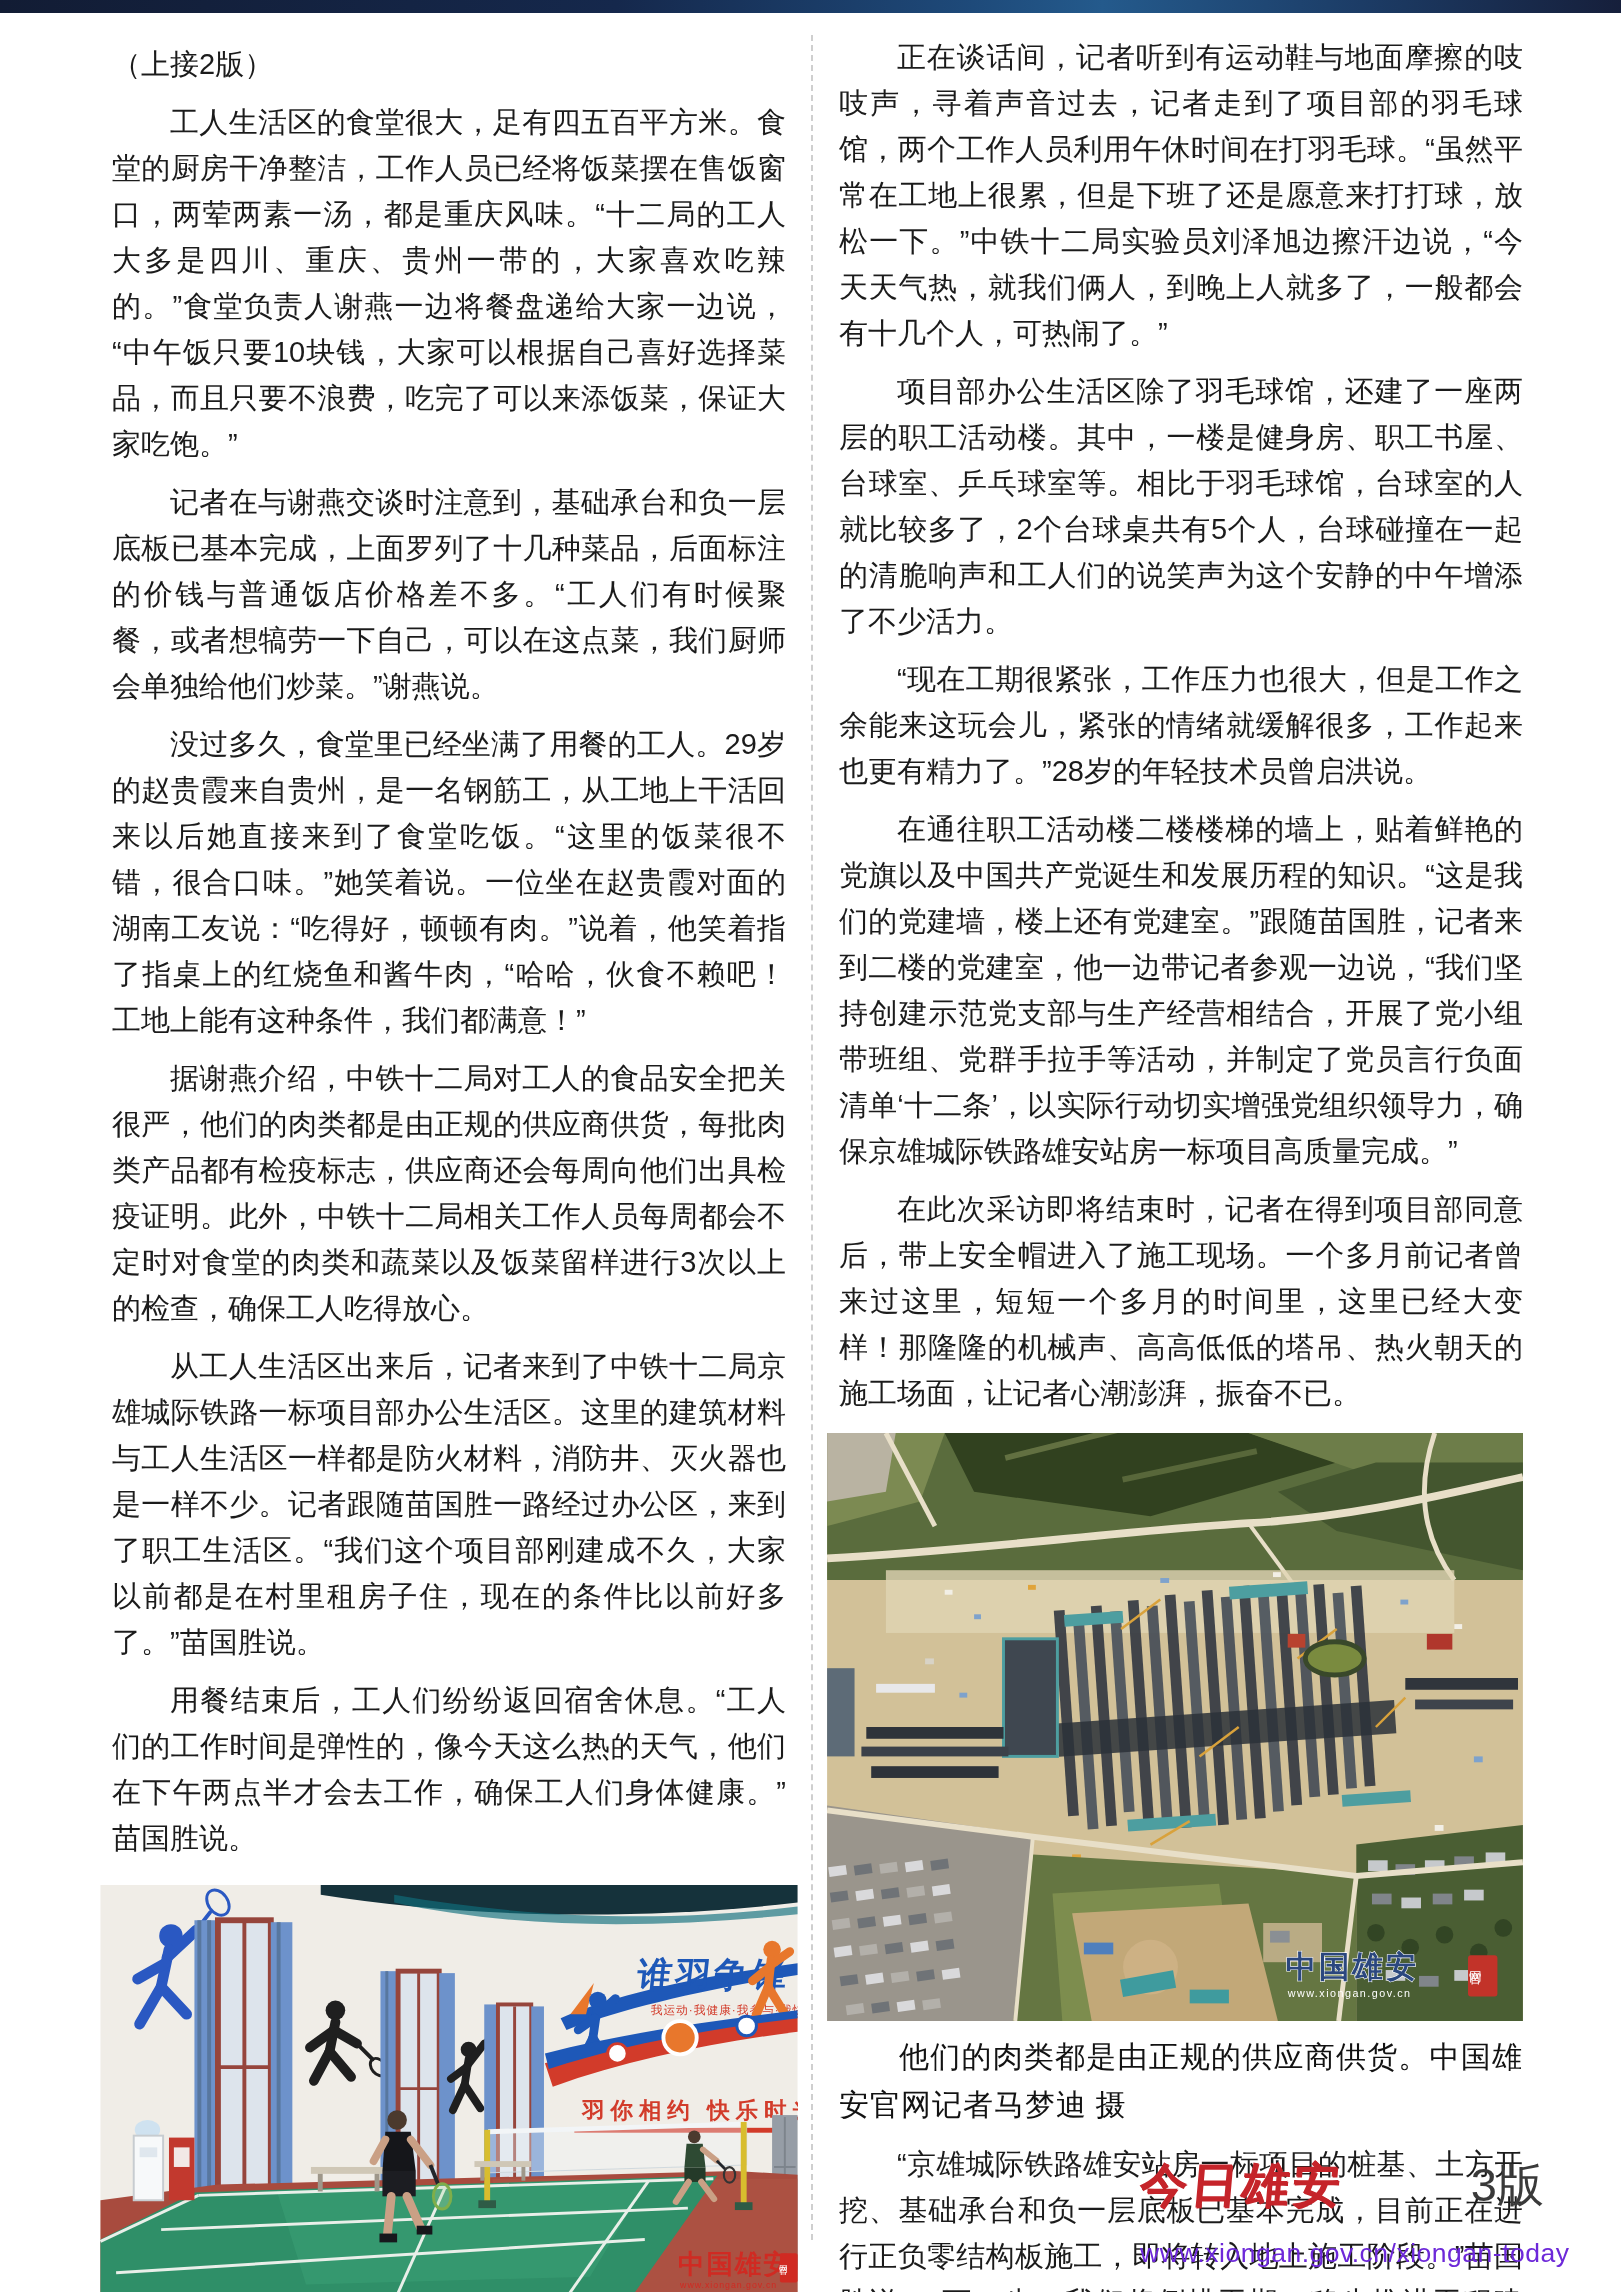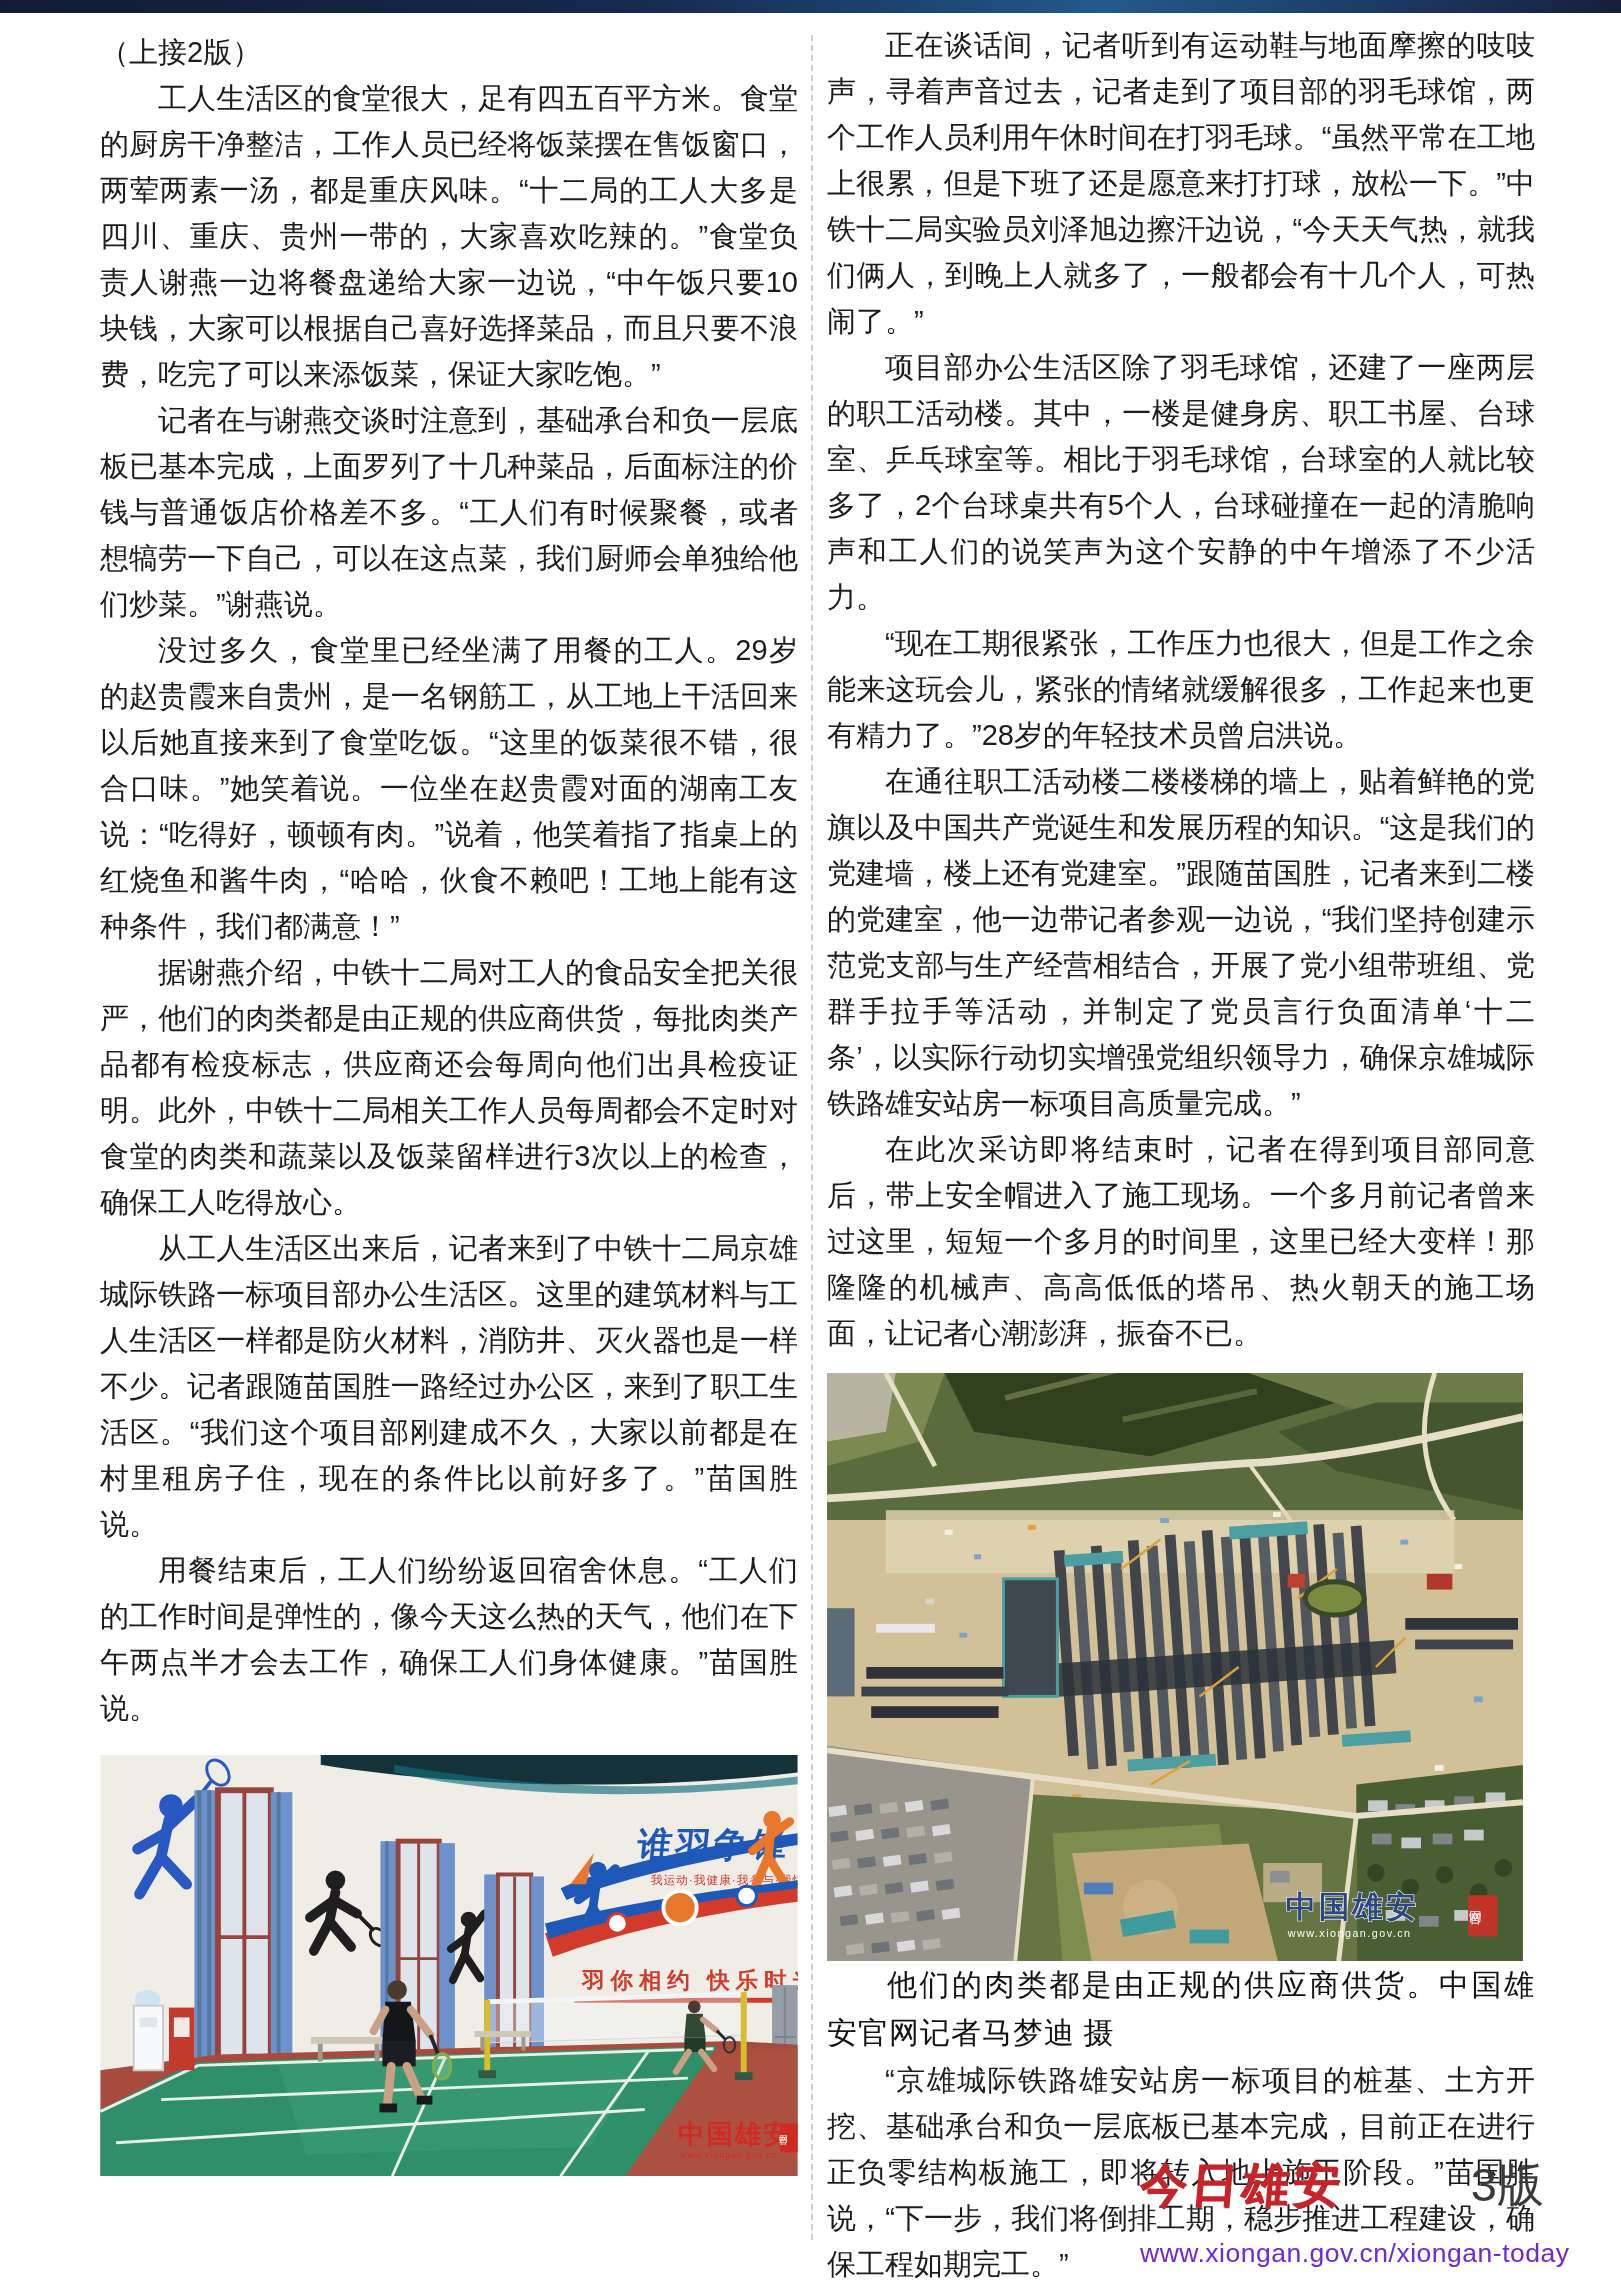--- a/index.html
+++ b/index.html
@@ -22,21 +22,21 @@
   }
   .col{
     position:absolute;
     text-align:justify;
     font-size:29px;
     line-height:46px;
     color:#1b1b1b;
   }
   .col-left{left:100px;top:29px;width:698px;}
   .col-right{left:827px;top:21.6px;width:708px;}
-  .col p{margin:0;text-indent:2em;}
+  .col p{margin:12px;text-indent:2em;}
   .col p.no-indent{text-indent:0;}
   .photo-frame{position:relative;display:block;}
   .photo-frame svg{display:block;}
   .frame-left{margin-top:23.5px;}
   .frame-right{margin-top:17.6px;}
   .caption{
     font-family:"Liberation Serif","DejaVu Serif",serif;
     font-size:30px;
     line-height:48px;
     letter-spacing:1px;

